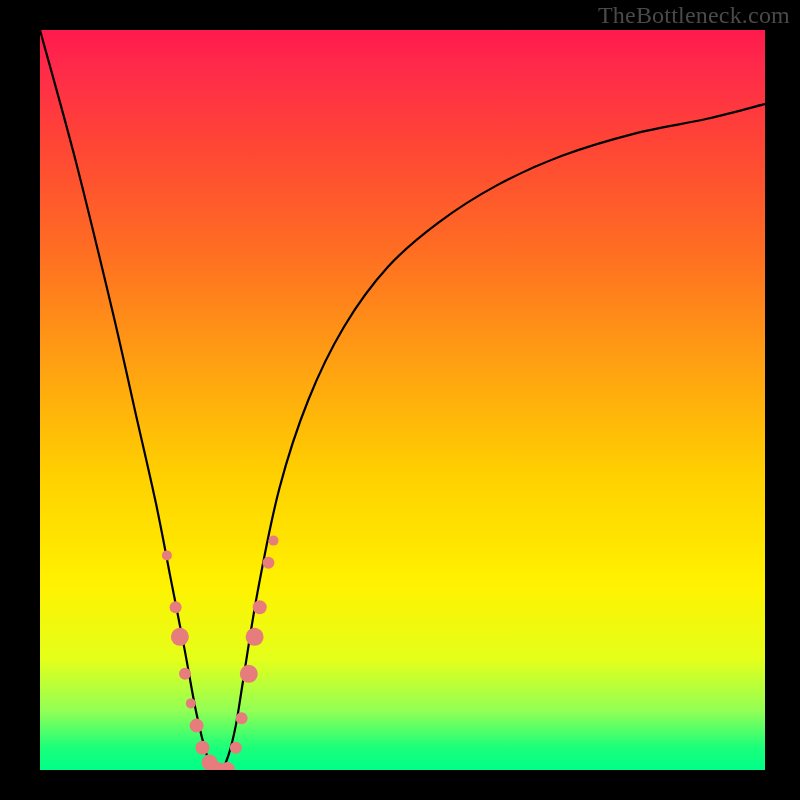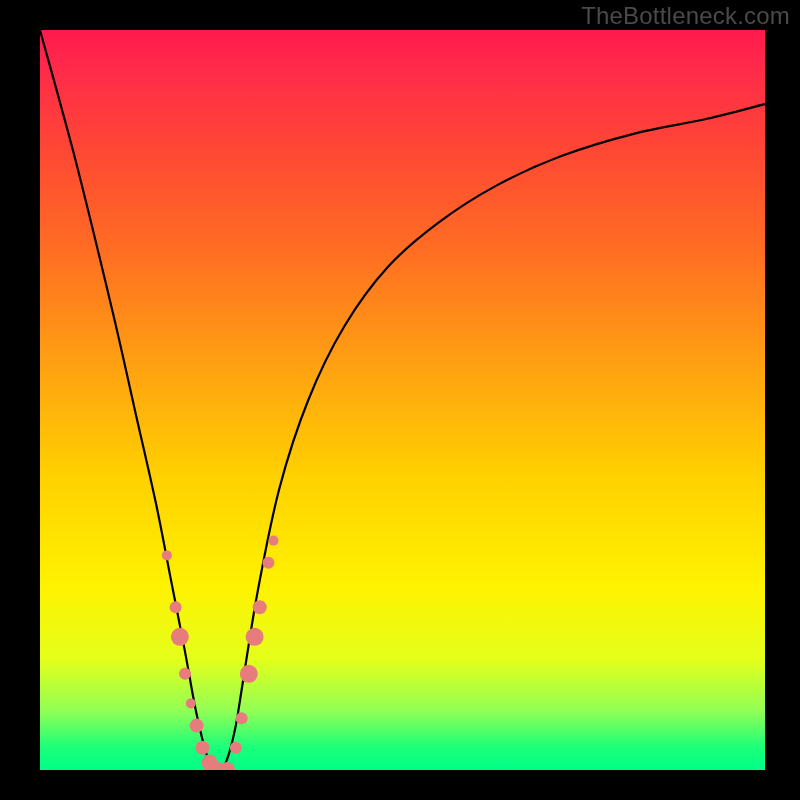--- a/index.html
+++ b/index.html
@@ -39,20 +39,21 @@
   }
   .watermark {
     position: absolute;
     top: 2px;
     right: 10px;
     color: #4a4a4a;
     font-size: 24px;
     font-weight: 500;
     letter-spacing: 0.2px;
     z-index: 10;
+    font-family: Liberation Serif, serif;
   }
   .curve-svg {
     position: absolute;
     left: 0;
     top: 0;
     width: 725px;
     height: 740px;
   }
   .curve-path {
     fill: none;

